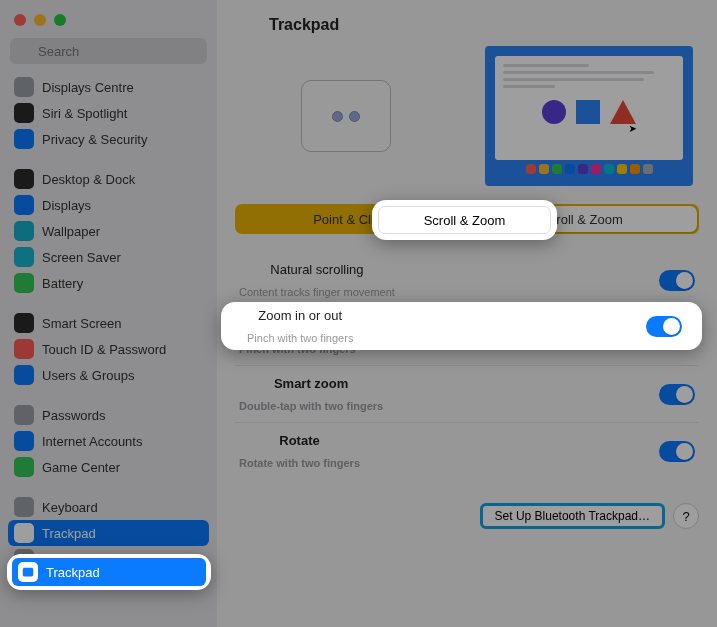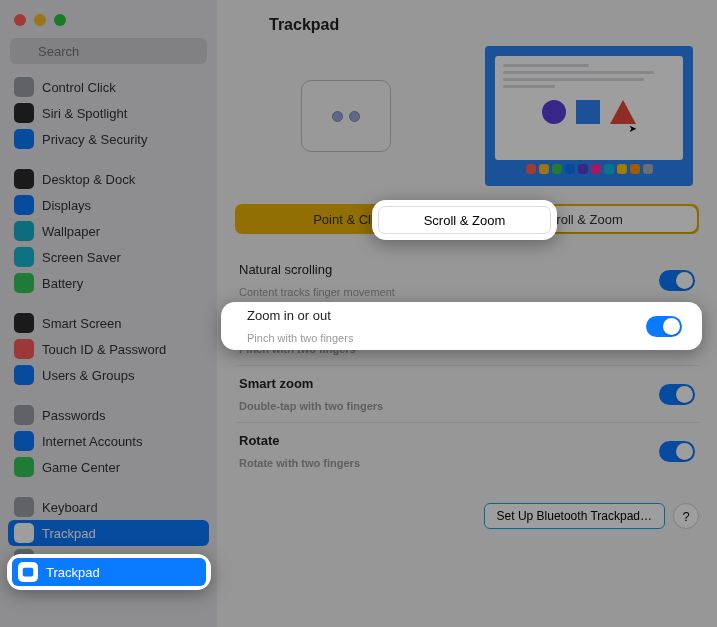--- a/index.html
+++ b/index.html
@@ -44,29 +44,29 @@
 .dock-row { height: 12px; margin-top: 4px; display: flex; gap: 3px; justify-content: center; }
 .dock-dot { width: 10px; height: 10px; border-radius: 3px; }
 
 .tabs { display: flex; height: 30px; background: #eab308; border-radius: 7px; overflow: hidden; margin-bottom: 18px; }
 .tab { flex: 1; display: flex; align-items: center; justify-content: center; font-size: 13px; color: #333; cursor: default; }
 .tab.active { background: #fff; border-radius: 7px; box-shadow: 0 1px 3px rgba(0,0,0,0.15); margin: 2px; font-weight: 500; }
 
 .settings { display: flex; flex-direction: column; }
 .setting-row { display: flex; align-items: center; justify-content: space-between; padding: 10px 4px; }
 .setting-row + .setting-row { border-top: 1px solid #e3e3e6; font-weight: bold; }
-.setting-text { display: flex; flex-direction: column; }
+.setting-text { display: flex; flex-direction: column; text-align: center; }
 .setting-title { font-size: 13px; color: #222; }
 .setting-sub { font-size: 11px; color: #9a9a9e; margin-top: 9px; }
 
 .switch { width: 36px; height: 21px; border-radius: 11px; background: #0a7aff; position: relative; cursor: default; }
 .switch::after { content: ""; position: absolute; right: 2px; top: 2px; width: 17px; height: 17px; background: #fff; border-radius: 50%; box-shadow: 0 1px 2px rgba(0,0,0,0.2); }
 
 .bottom-row { display: flex; justify-content: flex-end; gap: 8px; margin-top: 24px; }
-.bt-btn { height: 26px; padding: 0 12px; background: #fff; border: 1px solid #0ea5e9; border-radius: 6px; font-size: 12px; display: flex; align-items: center; }
+.bt-btn { height: 26px; padding: 0 12px; background: #fff; border: 3px solid #0ea5e9; border-radius: 6px; font-size: 12px; display: flex; align-items: center; }
 .help-btn { width: 26px; height: 26px; border-radius: 50%; background: #fff; border: 1px solid #d0d0d3; font-size: 13px; display: flex; align-items: center; justify-content: center; }
 
 
 .highlight { position: absolute; z-index: 60; border-radius: 14px; background: #fff; box-shadow: 0 4px 18px rgba(0,0,0,0.35); }
 .hl-tab { left: 589px; top: 200px; width: 185px; height: 40px; transform: translateX(-217px); }
 .hl-tab-inner { position: absolute; inset: 6px; background: #fff; border: 1px solid #dcdce0; border-radius: 7px; display: flex; align-items: center; justify-content: center; font-size: 13px; font-weight: 500; }
 .hl-row { left: 221px; top: 302px; width: 481px; height: 48px; display: flex; align-items: center; justify-content: space-between; padding: 0 20px 0 26px; }
 .hl-sidebar { left: 7px; top: 554px; width: 204px; height: 36px; display: flex; align-items: center; padding: 4px 5px; }
 .hl-sidebar-inner { background: #0a7aff; border-radius: 6px; width: 100%; height: 100%; display: flex; align-items: center; padding: 0 6px; color: #fff; font-size: 13px; }
 .hl-sidebar-inner .nav-icon { background: #fff; }
@@ -86,21 +86,21 @@
           <circle cx="7" cy="7" r="5" fill="none" stroke="#555" stroke-width="1.5"></circle>
           <line x1="11" y1="11" x2="15" y2="15" stroke="#555" stroke-width="1.5"></line>
         </svg>
       <input class="search" placeholder="Search" style="">
     </div>
   </div>
   <div class="nav" id="nav">
       <div class="nav-group">
         <div class="nav-item">
           <div class="nav-icon" style="background: rgb(154, 160, 166);"></div>
-          <span>Control Click</span>
+          <span>Displays Centre</span>
         </div>
         <div class="nav-item">
           <div class="nav-icon" style="background: rgb(43, 43, 45);"></div>
           <span>Siri &amp; Spotlight</span>
         </div>
         <div class="nav-item">
           <div class="nav-icon" style="background: rgb(10, 122, 255);"></div>
           <span>Privacy &amp; Security</span>
         </div>
       </div>

